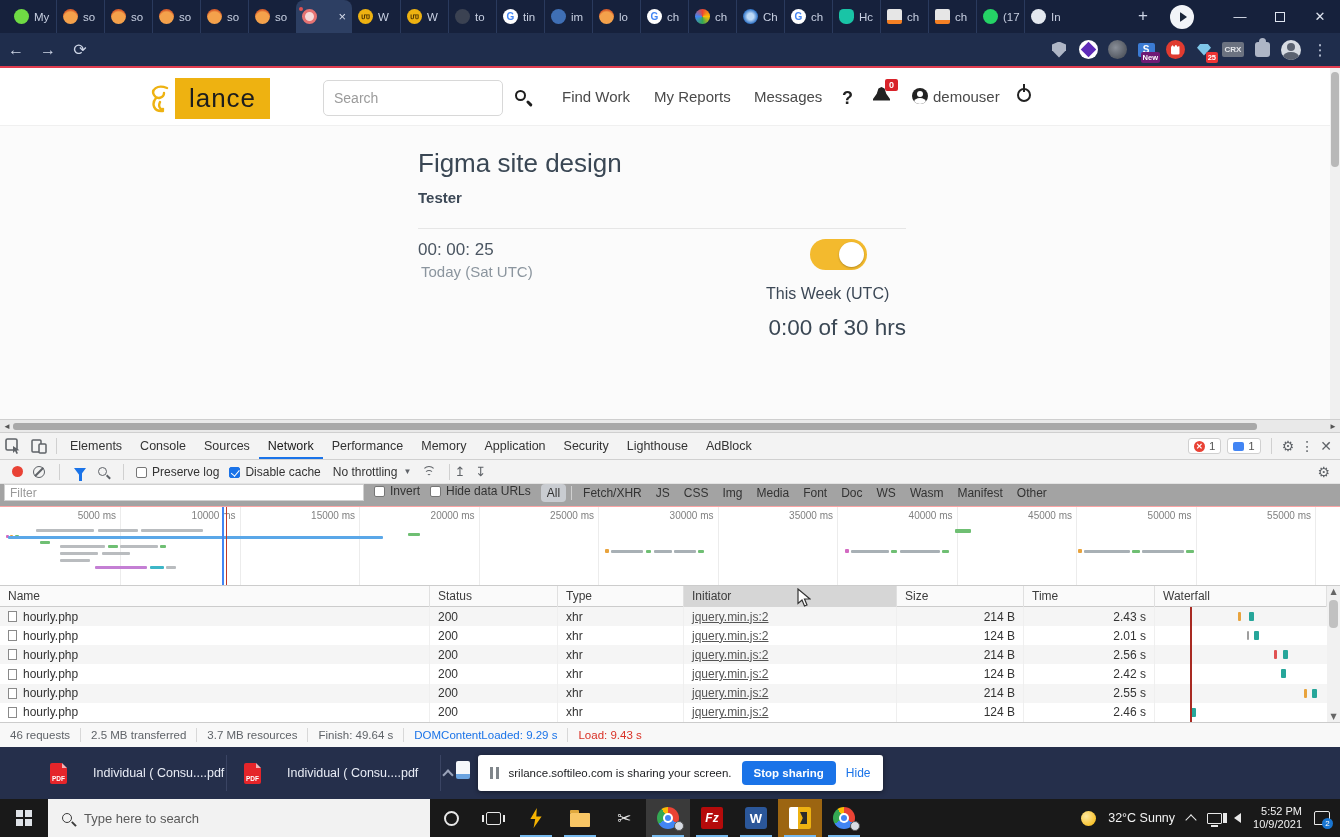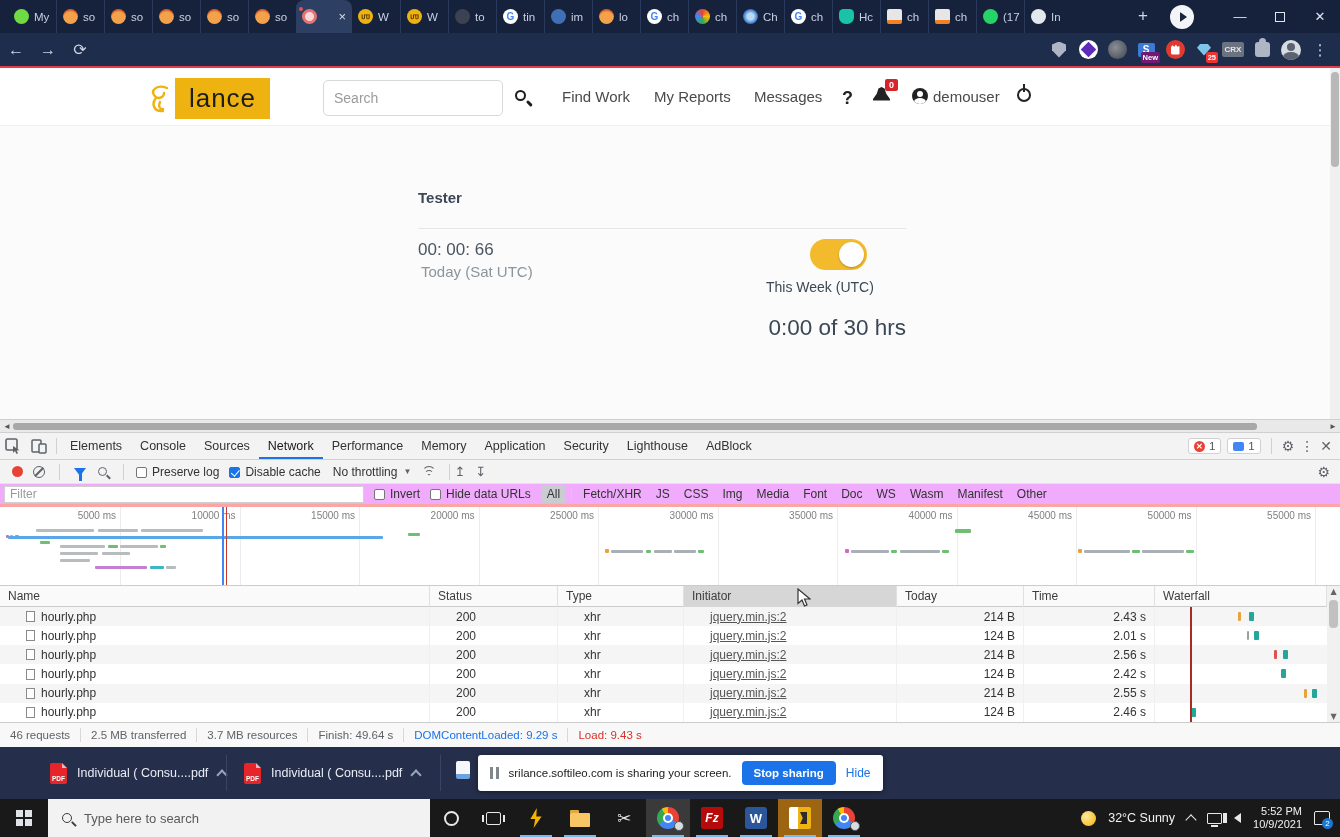--- a/index.html
+++ b/index.html
@@ -92,21 +92,21 @@
   #page-scrollbar .thumb{position:absolute;top:4px;left:1px;width:8px;height:95px;background:#b8b8b8;border-radius:4px}
 
   #site-body{position:absolute;top:60px;left:418px;width:488px;height:293px;color:#3c4856}
   #sb-title{position:absolute;top:22px;font-size:26px;font-weight:500;color:#3a4754}
   #sb-sub{position:absolute;top:63px;font-size:15px;font-weight:bold}
   #sb-div{position:absolute;top:102px;left:0;right:0;height:1px;background:#e6e6e6}
   #sb-timer{position:absolute;top:114px;font-size:17px;color:#4a5561}
   #sb-today{position:absolute;top:137px;left:3px;font-size:15px;color:#8b959e}
   #sb-toggle{position:absolute;top:113px;left:392px;width:57px;height:31px;border-radius:16px;background:#f3ba2e}
   #sb-toggle .knob{position:absolute;right:3px;top:3px;width:25px;height:25px;border-radius:50%;background:#fff;box-shadow:0 1px 2px rgba(0,0,0,.25)}
-  #sb-week{position:absolute;top:153px;left:348px;font-size:14px}
+  #sb-week{position:absolute;top:159px;left:348px;font-size:16px}
   #sb-hours{position:absolute;top:189px;right:0;font-size:22.5px;color:#3a4754}
   #sb-input{position:absolute;top:250px;left:0;width:488px;height:36px;border:1.6px solid #4a5561;border-radius:7px;background:#fdfdfd;font-size:15.5px;color:#3c4856;padding:0 12px;outline:none;font-family:"Liberation Sans",sans-serif}
 
   
   #hscroll{position:absolute;top:419px;left:0;right:0;height:14px;background:#e9e9e9;border-top:1px solid #cfcfcf;border-bottom:1px solid #cfcfcf}
   #hscroll .arr{position:absolute;top:1px;width:12px;height:10px;color:#555;font-size:8px;text-align:center;line-height:11px}
   #hscroll .thumb{position:absolute;left:13px;top:3px;width:1244px;height:7px;background:#a8a8a8;border-radius:3px}
 
   
   #devtools{position:absolute;top:433px;left:0;right:0;height:314px;background:#fff;font-size:12px;color:#333}
@@ -131,63 +131,63 @@
   .mag-sm::after{content:"";position:absolute;left:7px;top:8px;width:5px;height:1.7px;background:#5f6368;transform:rotate(45deg)}
   .cb{width:11px;height:11px;border:1px solid #767676;border-radius:2px;background:#fff;display:inline-block;vertical-align:-2px;margin-right:5px}
   .cb.checked{background:#1a73e8;border-color:#1a73e8;position:relative}
   .cb.checked::after{content:"";position:absolute;left:2.5px;top:0.5px;width:3.5px;height:6.5px;border:solid #fff;border-width:0 1.8px 1.8px 0;transform:rotate(40deg)}
   .dd-arrow{font-size:8px;color:#5f6368;margin:0 10px 0 6px}
   .wifi-ic{position:relative;width:16px;height:11px;margin-right:8px}
   .wifi-ic i{position:absolute;left:50%;border:1.5px solid #5f6368;border-radius:50%;border-bottom-color:transparent;border-left-color:transparent;border-right-color:transparent;transform:translateX(-50%)}
   .arrow-ic{color:#5f6368;font-size:13px;margin-right:10px;font-family:"DejaVu Sans",sans-serif}
   .spacer{flex:1}
 
-  #dt-filter{position:absolute;top:51px;left:0;right:0;height:23px;background:#f0abfc;border-bottom:3px solid #fca5a5;display:flex;align-items:center;font-size:12px;color:#333}
+  #dt-filter{position:absolute;top:51px;left:0;right:0;height:23px;background:#a3a3a3;border-bottom:1px solid #fca5a5;display:flex;align-items:flex-start;font-size:12px;color:#333}
   #filter-input{width:360px;height:17px;border:1px solid #d0d0d0;margin-left:4px;font-size:12px;padding:0 5px;color:#333;outline:none;background:#fff;font-family:"Liberation Sans",sans-serif}
   #filter-input::placeholder{color:#999}
   .fil-cb{margin-left:10px;white-space:nowrap}
   #type-pills{display:flex;align-items:center;margin-left:10px;gap:2px}
   .pill{padding:2px 6px;border-radius:4px;color:#333;white-space:nowrap}
   .pill.selected{background:#c9ccd1}
   .pill-div{width:1px;height:14px;background:#d0d0d0;margin:0 3px}
 
   #dt-timeline{position:absolute;top:74px;left:0;right:0;height:79px;background:#fff;border-bottom:1px solid #ccc;overflow:hidden}
   .gridline{position:absolute;top:0;bottom:0;width:1px;background:#ececec}
   .tick-label{position:absolute;top:3px;font-size:10px;color:#808080;transform:translateX(-100%);padding-right:4px;white-space:nowrap}
   .tl-mark{position:absolute;border-radius:1px}
   .tl-vline{position:absolute;top:0;bottom:0;width:1.5px}
 
   #dt-thead{position:absolute;top:153px;left:0;right:0;height:21px;display:grid;grid-template-columns:430px 128px 126px 213px 127px 131px 172px 13px;background:#fafafa;border-bottom:1px solid #ccc;align-items:center}
   .th{height:21px;line-height:21px;padding-left:8px;border-right:1px solid #e0e0e0;font-size:12px;color:#3c3c3c;overflow:hidden;white-space:nowrap}
   .th.hovered{background:#d6d6d6}
   #dt-rows{position:absolute;top:174px;left:0;right:0;height:115px}
   .dt-row{height:19.16px;display:grid;grid-template-columns:430px 128px 126px 213px 127px 131px 185px;align-items:center;font-size:12px}
   .dt-row.odd{background:#f5f5f5}
-  .cell{padding-left:26px;overflow:hidden;white-space:nowrap;border-right:1px solid #efefef;height:100%;display:flex;align-items:center}
+  .cell{padding-left:8px;overflow:hidden;white-space:nowrap;border-right:1px solid #efefef;height:100%;display:flex;align-items:center}
   .cell.r{justify-content:flex-end;padding-right:8px}
   .doc-ic{width:9px;height:11px;border:1px solid #8a8a8a;background:#fff;margin-right:6px;flex:0 0 auto}
   .init-link{text-decoration:underline;color:#555}
   #wf-redline{position:absolute;left:1190px;top:174px;height:115px;width:1.5px;background:#a82a22}
   .wf-mark{position:absolute;height:9px;border-radius:1px}
   #dt-vscroll{position:absolute;right:0;top:153px;width:13px;height:136px;background:#f1f1f1}
   #dt-vscroll .sarr{position:absolute;left:0;width:13px;font-size:8px;color:#666;text-align:center;font-family:"DejaVu Sans",sans-serif}
   #dt-vscroll .sthumb{position:absolute;left:2px;top:14px;width:9px;height:28px;background:#c1c1c1;border-radius:4px}
 
   #dt-summary{position:absolute;top:289px;left:0;right:0;height:25px;background:#f8f8f8;border-top:1px solid #ccc;display:flex;align-items:center;font-size:11.5px;color:#5f6368}
   .sum-item{padding:0 10px;border-right:1px solid #d8d8d8;height:14px;line-height:14px;white-space:nowrap}
   .sum-item:last-child{border-right:none}
   .sum-item.blue{color:#1a73e8}
   .sum-item.red{color:#d93025}
 
   
   #cursor{position:absolute;left:797px;top:588px;z-index:50;pointer-events:none}
 
   
   #dlbar{position:absolute;top:747px;left:0;right:0;height:52px;background:#252f4b}
-  .dl-item{position:absolute;top:10px;height:32px;display:flex;align-items:center;gap:10px}
+  .dl-item{position:absolute;top:10px;height:32px;display:flex;align-items:center;gap:26px}
   .pdf-ic{width:17px;height:21px;background:#e5252a;border-radius:2px;color:#fff;font-size:6.5px;font-weight:bold;display:flex;align-items:flex-end;justify-content:center;padding-bottom:2px;position:relative}
   .pdf-ic::before{content:"";position:absolute;top:0;right:0;border-style:solid;border-width:0 5px 5px 0;border-color:#252f4b #252f4b #f3b2b4 #f08a8d}
   .dl-name{color:#e8ecf5;font-size:12.5px;white-space:nowrap}
   .chev-up{width:8px;height:8px;border-left:2px solid #9aa3ba;border-top:2px solid #9aa3ba;transform:rotate(45deg);margin-top:4px}
   .dl-sep{position:absolute;top:8px;width:1px;height:36px;background:#3a4463}
   .docfile-ic{position:absolute;left:456px;top:14px;width:14px;height:18px;background:#f5f7fa;border-radius:2px;border-bottom:5px solid #6aa3e0}
   #share-overlay{position:absolute;left:478px;top:755px;height:36px;background:#fff;border-radius:3px;box-shadow:0 1px 5px rgba(0,0,0,.45);display:flex;align-items:center;gap:10px;padding:0 12px;z-index:40}
   .pause-ic{display:flex;gap:2.5px}
   .pause-ic i{width:3px;height:12px;background:#80868b}
   #share-msg{font-size:11.5px;color:#202124;white-space:nowrap}
@@ -405,23 +405,24 @@
       <span class="nav-item" style="left:654px">My Reports</span>
       <span class="nav-item" style="left:754px">Messages</span>
       <span class="nav-item" id="nav-q" style="left:842px">?</span>
       <div class="bell"></div>
       <span class="bell-badge">0</span>
       <div class="person-ic"></div>
       <span class="nav-item" style="left:933px">demouser</span>
       <div class="power-ic"></div>
     </div>
     <div id="site-body">
+      <div id="sb-title">Figma site design</div>
       <div id="sb-sub">Tester</div>
       <div id="sb-div"></div>
-      <div id="sb-timer">00: 00: 66</div>
+      <div id="sb-timer">00: 00: 25</div>
       <div id="sb-today">Today (Sat UTC)</div>
       <div id="sb-toggle">
           <div class="knob"></div>
         </div>
       <div id="sb-week">This Week (UTC)</div>
       <div id="sb-hours">0:00 of 30 hrs</div>
     </div>
     <div id="page-scrollbar">
         <div class="thumb"></div>
       </div>
@@ -583,21 +584,21 @@
         <div class="tl-mark" style="left: 1186px; top: 43px; width: 8px; height: 3px; background: rgb(111, 191, 115);"></div>
         <div class="tl-vline" style="left: 222px; background: rgb(66, 133, 244);"></div>
         <div class="tl-vline" style="left: 225.5px; background: rgb(192, 57, 43);"></div>
       </div>
 
     <div id="dt-thead">
         <div class="th">Name</div>
         <div class="th">Status</div>
         <div class="th">Type</div>
         <div class="th hovered">Initiator</div>
-        <div class="th">Today</div>
+        <div class="th">Size</div>
         <div class="th">Time</div>
         <div class="th">Waterfall</div>
         <div class="th"></div>
       </div>
     <div id="dt-rows">
         <div class="dt-row odd">
           <div class="cell">
             <div class="doc-ic"></div>
             <span>hourly.php</span>
           </div>

